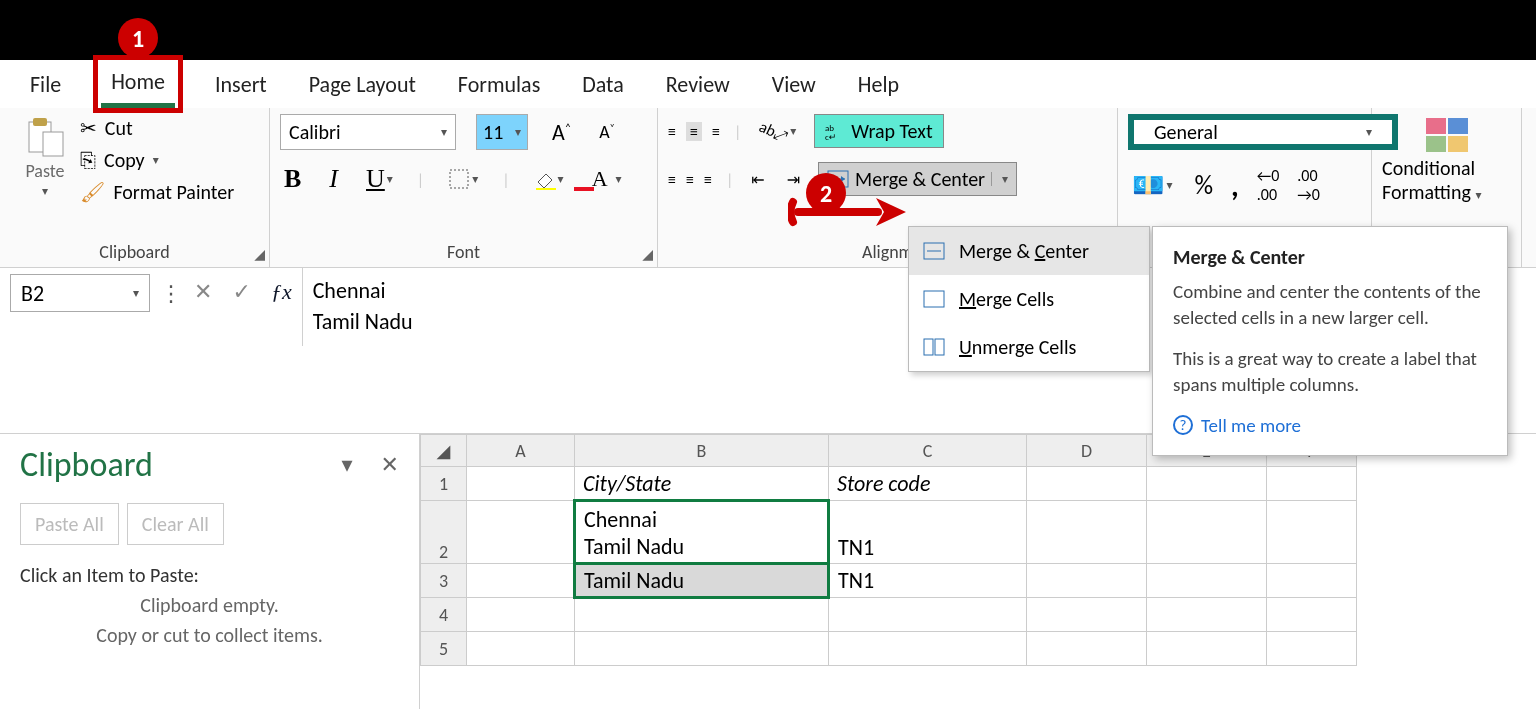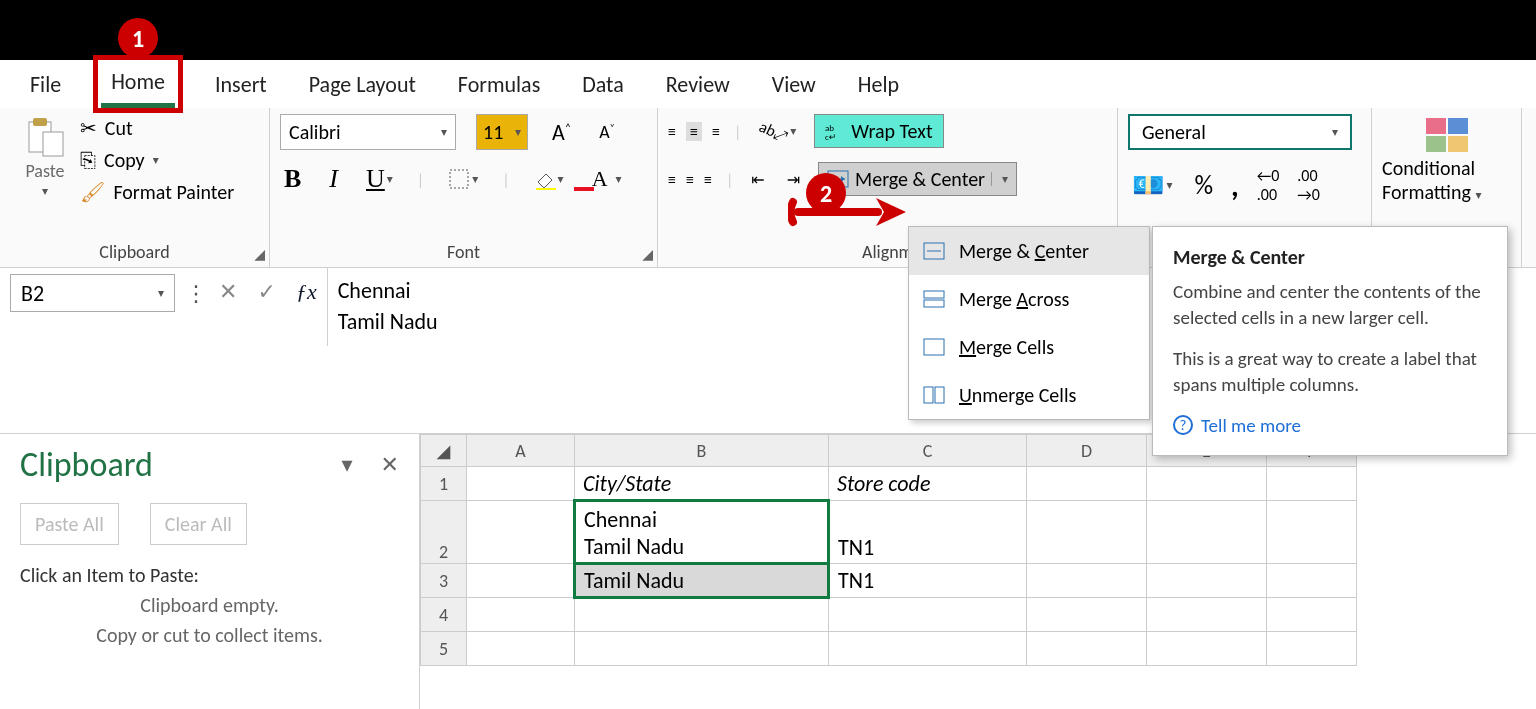--- a/index.html
+++ b/index.html
@@ -27,37 +27,37 @@
 
 .clipgroup { width: 270px; }
 .clipgroup .row { display: flex; }
 .clipgroup .paste { width: 70px; display: flex; flex-direction: column; align-items: center; font-size: 18px; color: #6a6a6a; gap: 2px; }
 .clip-actions { display: flex; flex-direction: column; gap: 8px; font-size: 20px; padding-top: 2px; }
 .clip-actions div { display: flex; align-items: center; gap: 8px; }
 
 .fontgroup { width: 388px; }
 .fontgroup .ro { display: flex; align-items: center; gap: 20px; margin-bottom: 12px; }
 .fontsel { border: 1px solid #aaa; background: #fff; width: 176px; height: 36px; font-size: 20px; padding: 0 8px; display: flex; align-items: center; justify-content: space-between; }
-.sizesel { border: 1px solid #aaa; background: #eab308; width: 52px; height: 36px; font-size: 20px; padding: 0 6px; display: flex; align-items: center; justify-content: space-between; }
+.sizesel { border: 1px solid #aaa; background: #7dd3fc; width: 52px; height: 36px; font-size: 20px; padding: 0 6px; display: flex; align-items: center; justify-content: space-between; }
 .Abtn { font-size: 22px; padding: 0 4px; }
 .btxt { font-family: "Times New Roman", serif; font-size: 26px; font-weight: bold; }
 .itxt { font-family: "Times New Roman", serif; font-size: 26px; font-style: italic; }
 .utxt { font-family: "Times New Roman", serif; font-size: 26px; text-decoration: underline; }
 .iconbtn { display: inline-flex; align-items: center; gap: 2px; padding: 2px 4px; }
 .chev { font-size: 12px; color: #555; }
 
 .aligngroup { width: 460px; }
 .aligngroup .arow { display: flex; align-items: center; gap: 14px; margin-bottom: 14px; }
 .alignset { display: flex; gap: 10px; }
 .wrapbtn { border: 1px solid #888; background: #5eead4; padding: 4px 10px; font-size: 20px; display: flex; align-items: center; gap: 6px; }
 .mergebtn { border: 1px solid #888; background: #d0d0d0; padding: 4px 8px; font-size: 20px; display: flex; align-items: center; gap: 6px; }
 .mergebtn .chev2 { padding-left: 10px; border-left: 1px solid #999; }
 
 .numgroup { width: 254px; }
-.gensel { border: 2px solid #0f766e; background: #fff; width: 224px; height: 36px; font-size: 20px; padding: 0 12px; display: flex; align-items: center; justify-content: space-between; margin-bottom: 16px; }
+.gensel { border: 6px solid #0f766e; background: #fff; width: 270px; height: 36px; font-size: 20px; padding: 0 20px; display: flex; align-items: center; justify-content: space-between; margin-bottom: 16px; }
 .numrow { display: flex; gap: 18px; align-items: center; font-size: 26px; }
 
 .condgroup { width: 150px; font-size: 20px; padding-top: 8px; }
 
 
 .arrow-wrap { position: absolute; left: 788px; top: 192px; z-index: 40; }
 .arrow-wrap svg { width: 120px; height: 40px; }
 
 
 .dropdown { position: absolute; left: 908px; top: 226px; width: 242px; background: #fff; border: 1px solid #bbb; box-shadow: 3px 3px 6px rgba(0,0,0,.2); z-index: 60; }
@@ -66,31 +66,31 @@
 .dropdown .dicon { width: 22px; height: 18px; }
 
 
 .tooltip { position: absolute; left: 1152px; top: 226px; width: 356px; background: #fff; border: 1px solid #bbb; box-shadow: 3px 3px 8px rgba(0,0,0,.25); padding: 18px 20px; font-size: 19px; color: #444; z-index: 60; }
 .tooltip h4 { font-size: 20px; color: #222; margin-bottom: 10px; }
 .tooltip p { margin-bottom: 16px; line-height: 1.35; }
 .tooltip .tellmore { color: #1e6fd6; display: flex; align-items: center; gap: 8px; }
 
 
 .fbar { display: flex; align-items: flex-start; border-bottom: 1px solid #d0d0d0; height: 166px; }
-.namebox { width: 165px; border: 1px solid #aaa; height: 38px; margin: 6px 10px; font-size: 22px; padding: 4px 10px; display: flex; align-items: center; justify-content: space-between; }
+.namebox { width: 140px; border: 1px solid #aaa; height: 38px; margin: 6px 10px; font-size: 22px; padding: 4px 10px; display: flex; align-items: center; justify-content: space-between; }
 .fbtns { display: flex; align-items: center; gap: 20px; padding: 10px 10px 0 10px; color: #888; font-size: 22px; }
 .fbtns .fx { font-style: italic; font-family: "Times New Roman", serif; color: #0f172a; }
 .fcontent { flex: 1; padding: 8px 10px; font-size: 22px; line-height: 1.4; border-left: 1px solid #d0d0d0; }
 
 
 .lower { display: flex; height: calc(100% - 60px - 48px - 160px - 166px); }
 .clippanel { width: 420px; border-right: 1px solid #d0d0d0; padding: 10px 20px; }
 .clippanel h2 { font-family: "Segoe UI Light", "Segoe UI"; font-weight: 300; font-size: 34px; color: #217346; display:flex; justify-content:space-between; align-items:center; }
 .clippanel h2 .hicons { color:#666; font-size:22px; display:flex; gap:28px; }
-.clippanel .btnrow { display: flex; gap: 31px; margin: 18px 0; }
+.clippanel .btnrow { display: flex; gap: 8px; margin: 18px 0; }
 .clippanel .pbtn { border: 1px solid #ccc; color: #bbb; padding: 8px 14px; font-size: 20px; background: #fff; }
 .clippanel .lbl { font-size: 20px; color: #333; }
 .clippanel .em { text-align: center; color: #666; font-size: 20px; margin-top: 6px; }
 
 
 .sheet { flex: 1; position: relative; font-size: 22px; }
 table.grid { border-collapse: collapse; }
 table.grid th, table.grid td { border: 1px solid #ccc; font-weight: normal; }
 table.grid th { background: #eee; color: #555; text-align: center; }
 .colA { width: 108px; } .colB { width: 254px; } .colC { width: 198px; } .colD{ width:120px;} .colE{width:120px;} .colF{width:90px;}
@@ -290,27 +290,20 @@
 <div class="dropdown">
   <div class="ditem hov">
     <svg class="dicon">
         <rect x="1" y="1" width="20" height="16" fill="none" stroke="#2a6fb0"></rect>
         <line x1="4" y1="9" x2="18" y2="9" stroke="#2a6fb0"></line>
       </svg>
     <span>Merge &amp; <u class="acc">C</u>enter</span>
   </div>
   <div class="ditem">
     <svg class="dicon">
-        <rect x="1" y="1" width="20" height="7" fill="none" stroke="#2a6fb0"></rect>
-        <rect x="1" y="10" width="20" height="7" fill="none" stroke="#2a6fb0"></rect>
-      </svg>
-    <span>Merge <u class="acc">A</u>cross</span>
-  </div>
-  <div class="ditem">
-    <svg class="dicon">
         <rect x="1" y="1" width="20" height="16" fill="none" stroke="#2a6fb0"></rect>
       </svg>
     <span><u class="acc">M</u>erge Cells</span>
   </div>
   <div class="ditem">
     <svg class="dicon">
         <rect x="1" y="1" width="9" height="16" fill="none" stroke="#2a6fb0"></rect>
         <rect x="12" y="1" width="9" height="16" fill="none" stroke="#2a6fb0"></rect>
       </svg>
     <span><u class="acc">U</u>nmerge Cells</span>

